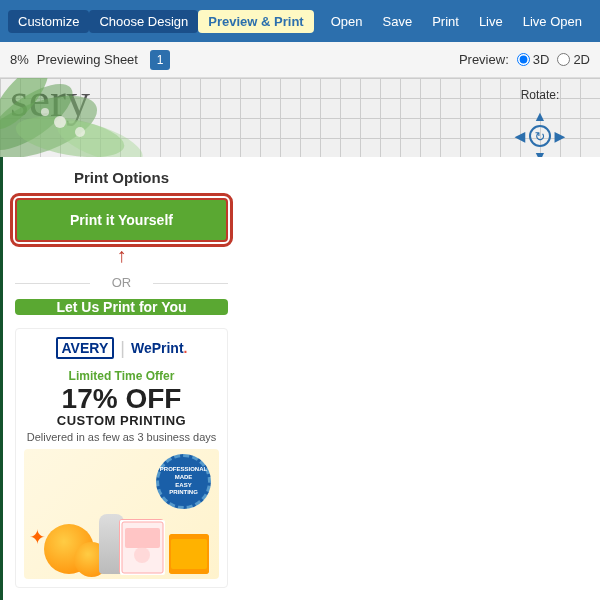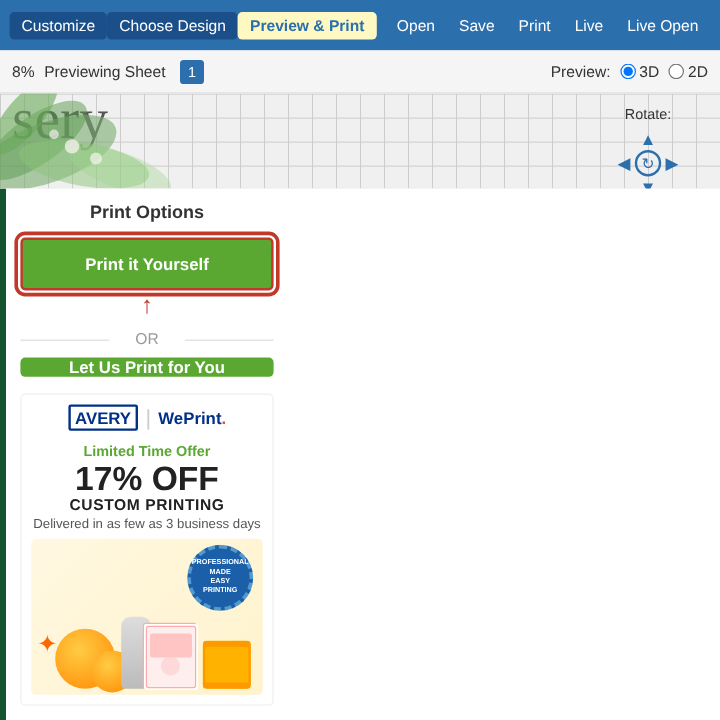--- a/index.html
+++ b/index.html
@@ -168,21 +168,21 @@
       bottom: 0;
       left: 0;
       width: 160px;
       height: 200px;
     }
 
     
     .right-panel {
       width: 240px;
       background: #fff;
-      border-left: 5px solid #14532d;
+      border-left: 3px solid #14532d;
       padding: 12px;
       overflow-y: auto;
     }
 
     .panel-title {
       text-align: center;
       font-size: 15px;
       font-weight: bold;
       color: #333;
       margin-bottom: 12px;

